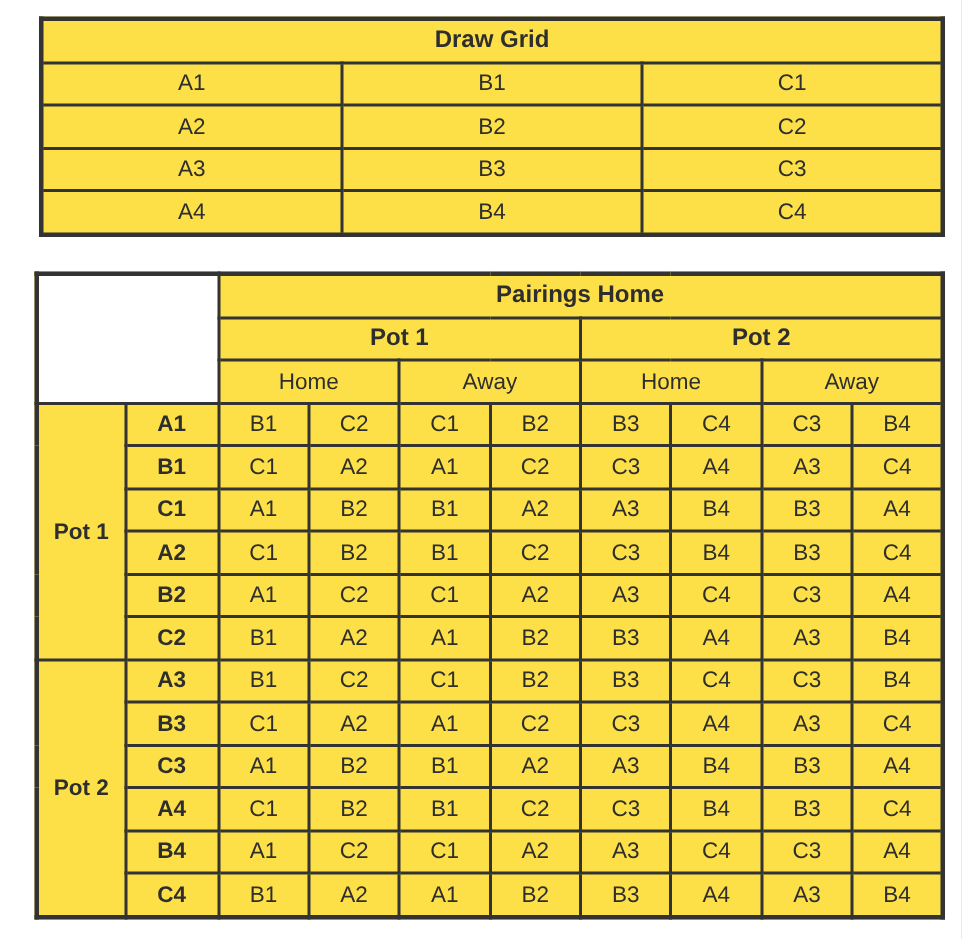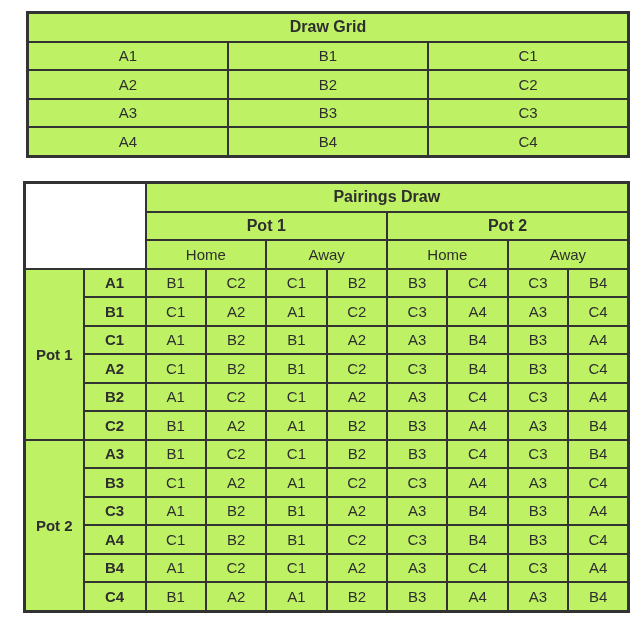--- a/index.html
+++ b/index.html
@@ -11,21 +11,21 @@
   body{
     width:641px;height:626px;position:relative;
     background:var(--bg);
     color:var(--text-color);
     font-family:"Liberation Sans","DejaVu Sans",sans-serif;
   }
   table{
     border-collapse:collapse;
     table-layout:fixed;
     position:absolute;
-    background:#bef264;
+    background:#fde047;
   }
   th,td{
     border:2px solid var(--border-color);
     text-align:center;
     vertical-align:middle;
     padding:0;
     height:26.5px;
     font-size:15px;
     font-weight:400;
     white-space:nowrap;
@@ -94,21 +94,21 @@
       <col>
       <col>
       <col>
       <col>
       <col>
       <col>
   </colgroup>
   <thead>
     <tr>
       <td colspan="2" rowspan="3" class="corner-cell"></td>
-      <th colspan="8" class="title-cell">Pairings Draw</th>
+      <th colspan="8" class="title-cell">Pairings Home</th>
     </tr>
     <tr>
       <th colspan="4" class="title-cell">Pot 1</th>
       <th colspan="4" class="title-cell">Pot 2</th>
     </tr>
     <tr>
       <th colspan="2">Home</th>
       <th colspan="2">Away</th>
       <th colspan="2">Home</th>
       <th colspan="2">Away</th>

